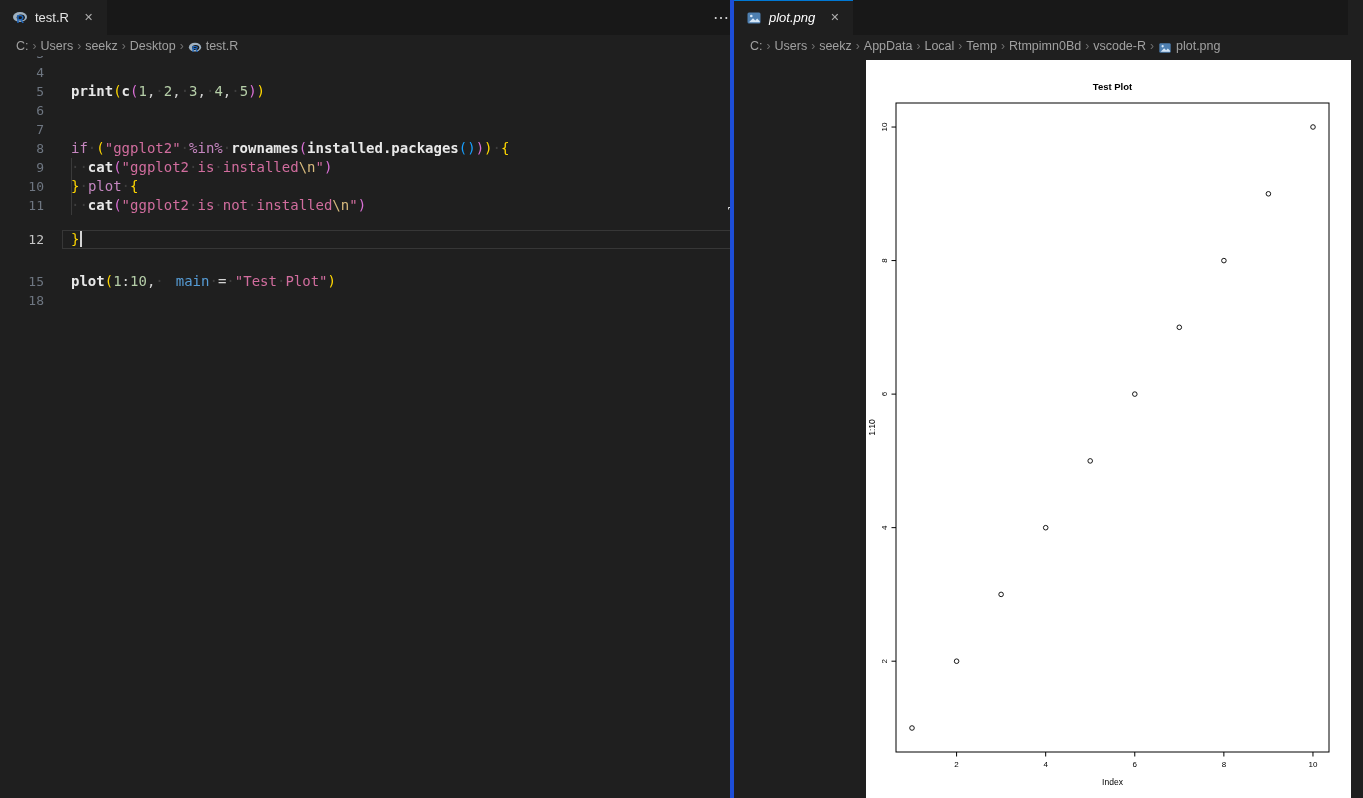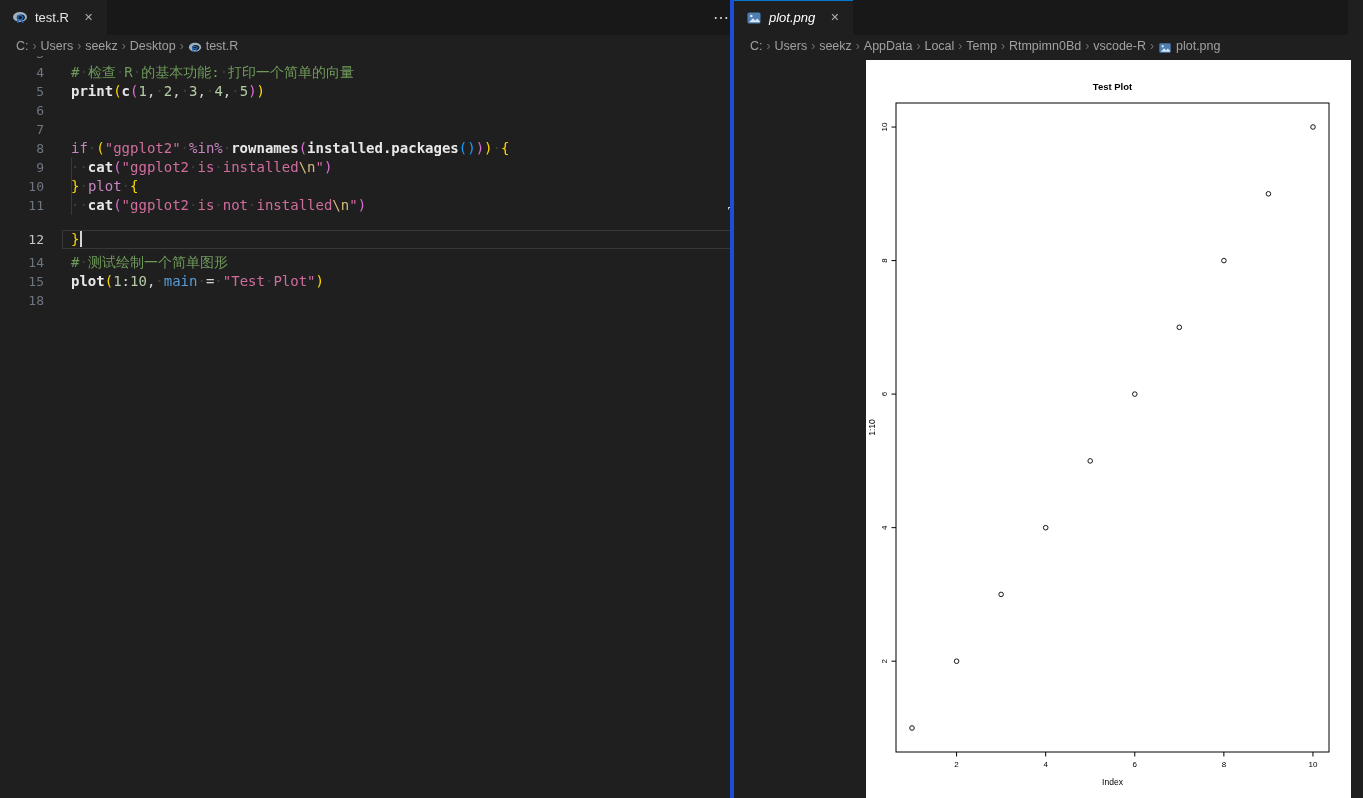--- a/index.html
+++ b/index.html
@@ -33,21 +33,21 @@
   .codetext{position:absolute;left:71px;top:0;}
   .curline{position:absolute;left:62px;top:0;width:675px;height:19px;border:1px solid #373737;box-sizing:border-box;pointer-events:none;}
   .caret{display:inline-block;width:1.5px;height:16px;background:#d4d4d4;vertical-align:text-bottom;margin-left:1px;}
   .tk-cm{color:var(--tok-comment,#6f995a);}
   .tk-str{color:var(--tok-string,#d16d9e);}
   .tk-kw{color:var(--tok-keyword,#c586c0);}
   .tk-num{color:var(--tok-number,#b5cea8);}
   .tk-fn{color:var(--tok-function,#e8e8e8);font-weight:700;}
   .tk-pl{color:var(--tok-plain,#d4d4d4);}
   .tk-esc{color:var(--tok-escape,#d7ba7d);}
-  .tk-prm{color:var(--tok-param,#569cd6);}
+  .tk-prm{color:var(--tok-param,#569cd6);margin-left:12px;}
   .tk-b1{color:var(--bracket1,#ffd700);}
   .tk-b2{color:var(--bracket2,#da70d6);}
   .tk-b3{color:var(--bracket3,#179fff);}
   .tk-ws{color:var(--whitespace,#3e3e3e);}
   .bracket-guide{position:absolute;left:71px;top:102px;width:1px;height:57px;background:#3a3a3a;}
   .ruler-badge{position:absolute;left:732px;top:125px;width:6px;height:13px;background:#909090;border-radius:2px;}
   .ruler-t{position:absolute;left:728px;top:148px;color:#dcdcdc;font-size:15px;font-family:"DejaVu Serif",serif;}
   
   .image-view{position:absolute;top:56px;left:0;right:0;bottom:0;background:var(--bg,#1f1f1f);}
   .image-view svg{position:absolute;left:132px;top:4px;width:485px;height:738px;background:var(--image-bg,#ffffff);}
@@ -86,30 +86,29 @@
       <text x="4.4" y="13" font-size="10.5" font-weight="bold" fill="#2066b9" font-family="Liberation Sans,sans-serif">R</text>
         </svg>
       </span>
       <span class="crumb">test.R</span>
     </div>
   <div class="editor" id="editor">
     <div class="bracket-guide"></div>
     <div class="ruler-badge"></div>
     <div class="ruler-t">T</div>
   <div class="codeline" style="top: -12px;"><span class="ln">3</span><span class="codetext"></span></div>
-      <div class="codeline" style="top: 7px;"><span class="ln">4</span><span class="codetext"><span class="tk-cm">#</span><span class="tk-ws">·</span><span class="tk-cm">检查</span><span class="tk-ws">·</span><span class="tk-cm">R</span><span class="tk-ws">·</span><span class="tk-cm">的基本功能:</span><span class="tk-ws">·</span><span class="tk-cm">打印一个简单的向量</span></span></div>
+      <div class="codeline" style="top: 7px;"><span class="ln">4</span></div>
       <div class="codeline" style="top: 26px;"><span class="ln">5</span><span class="codetext"><span class="tk-fn">print</span><span class="tk-b1">(</span><span class="tk-fn">c</span><span class="tk-b2">(</span><span class="tk-num">1</span><span class="tk-pl">,</span><span class="tk-ws">·</span><span class="tk-num">2</span><span class="tk-pl">,</span><span class="tk-ws">·</span><span class="tk-num">3</span><span class="tk-pl">,</span><span class="tk-ws">·</span><span class="tk-num">4</span><span class="tk-pl">,</span><span class="tk-ws">·</span><span class="tk-num">5</span><span class="tk-b2">)</span><span class="tk-b1">)</span></span></div>
       <div class="codeline" style="top: 45px;"><span class="ln">6</span><span class="codetext"></span></div>
       <div class="codeline" style="top: 64px;"><span class="ln">7</span></div>
       <div class="codeline" style="top: 83px;"><span class="ln">8</span><span class="codetext"><span class="tk-kw">if</span><span class="tk-ws">·</span><span class="tk-b1">(</span><span class="tk-str">"ggplot2"</span><span class="tk-ws">·</span><span class="tk-kw">%in%</span><span class="tk-ws">·</span><span class="tk-fn">rownames</span><span class="tk-b2">(</span><span class="tk-fn">installed.packages</span><span class="tk-b3">(</span><span class="tk-b3">)</span><span class="tk-b2">)</span><span class="tk-b1">)</span><span class="tk-ws">·</span><span class="tk-b1">{</span></span></div>
       <div class="codeline" style="top: 102px;"><span class="ln">9</span><span class="codetext"><span class="tk-ws">··</span><span class="tk-fn">cat</span><span class="tk-b2">(</span><span class="tk-str">"ggplot2</span><span class="tk-ws">·</span><span class="tk-str">is</span><span class="tk-ws">·</span><span class="tk-str">installed</span><span class="tk-esc">\n</span><span class="tk-str">"</span><span class="tk-b2">)</span></span></div>
       <div class="codeline" style="top: 121px;"><span class="ln">10</span><span class="codetext"><span class="tk-b1">}</span><span class="tk-ws">·</span><span class="tk-kw">plot</span><span class="tk-ws">·</span><span class="tk-b1">{</span></span></div>
       <div class="codeline" style="top: 140px;"><span class="ln">11</span><span class="codetext"><span class="tk-ws">··</span><span class="tk-fn">cat</span><span class="tk-b2">(</span><span class="tk-str">"ggplot2</span><span class="tk-ws">·</span><span class="tk-str">is</span><span class="tk-ws">·</span><span class="tk-str">not</span><span class="tk-ws">·</span><span class="tk-str">installed</span><span class="tk-esc">\n</span><span class="tk-str">"</span><span class="tk-b2">)</span></span></div>
       <div class="codeline active" style="top: 174px;"><div class="curline"></div><span class="ln">12</span><span class="codetext"><span class="tk-b1">}</span><span class="caret"></span></span></div>
-      <div class="codeline" style="top: 197px;"><span class="ln">14</span><span class="codetext"><span class="tk-cm">#</span><span class="tk-ws">·</span><span class="tk-cm">测试绘制一个简单图形</span></span></div>
       <div class="codeline" style="top: 216px;"><span class="ln">15</span><span class="codetext"><span class="tk-fn">plot</span><span class="tk-b1">(</span><span class="tk-num">1</span><span class="tk-pl">:</span><span class="tk-num">10</span><span class="tk-pl">,</span><span class="tk-ws">·</span><span class="tk-prm">main</span><span class="tk-ws">·</span><span class="tk-pl">=</span><span class="tk-ws">·</span><span class="tk-str">"Test</span><span class="tk-ws">·</span><span class="tk-str">Plot"</span><span class="tk-b1">)</span></span></div>
       <div class="codeline" style="top: 235px;"><span class="ln">18</span><span class="codetext"></span></div>
     </div>
 </div>
 
 <div class="group right">
   <div class="tabbar">
     <div class="tab">
       <span class="accent"></span>
       <span class="tab-ic" id="tabicon-right">

